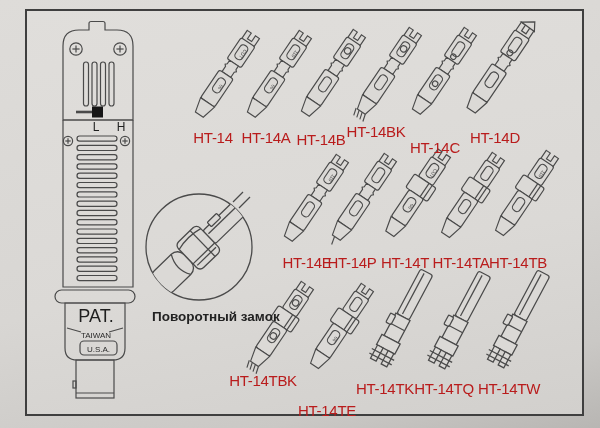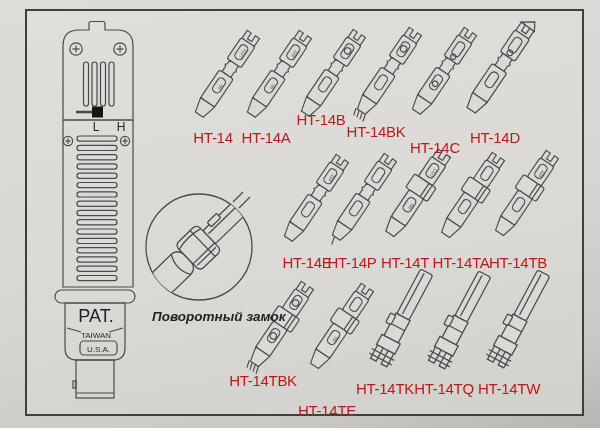--- a/index.html
+++ b/index.html
@@ -15,21 +15,21 @@
     background:linear-gradient(170deg,#e0dedb 0%,#dbd9d6 60%,#d2d0cd 100%);
   }
   svg{position:absolute;left:0;top:0;}
   .lb{
     position:absolute;transform:translateX(-50%);
     font-size:15px;line-height:15px;letter-spacing:-0.3px;
     color:#b91c1c;white-space:nowrap;
   }
   .cap{
     position:absolute;font-size:13.5px;line-height:16px;
-    color:#222;white-space:nowrap;font-weight:600;font-style:italic;
+    color:#222;white-space:nowrap;font-weight:600;
   }
 </style>
 </head>
 <body>
 
 <div class="stage">
   <div class="frame"></div>
 
   <svg width="600" height="428" viewBox="0 0 600 428">
     <defs>
@@ -240,21 +240,21 @@
         <use href="#b-cyl"></use>
       </g>
       <g transform="translate(514,329) rotate(28) scale(1.15)">
         <use href="#b-cyl"></use>
       </g>
     </g>
   </svg>
 
   <div class="lb" style="left:213px;top:130px">HT-14</div>
   <div class="lb" style="left:266px;top:130px">HT-14A</div>
-  <div class="lb" style="left:321px;top:112px">HT-14B</div>
+  <div class="lb" style="left:321px;top:132px">HT-14B</div>
   <div class="lb" style="left:376px;top:124px">HT-14BK</div>
   <div class="lb" style="left:435px;top:140px">HT-14C</div>
   <div class="lb" style="left:495px;top:130px">HT-14D</div>
 
   <div class="lb" style="left:307px;top:255px">HT-14E</div>
   <div class="lb" style="left:352px;top:255px">HT-14P</div>
   <div class="lb" style="left:405px;top:255px">HT-14T</div>
   <div class="lb" style="left:461px;top:255px">HT-14TA</div>
   <div class="lb" style="left:518px;top:255px">HT-14TB</div>
 

